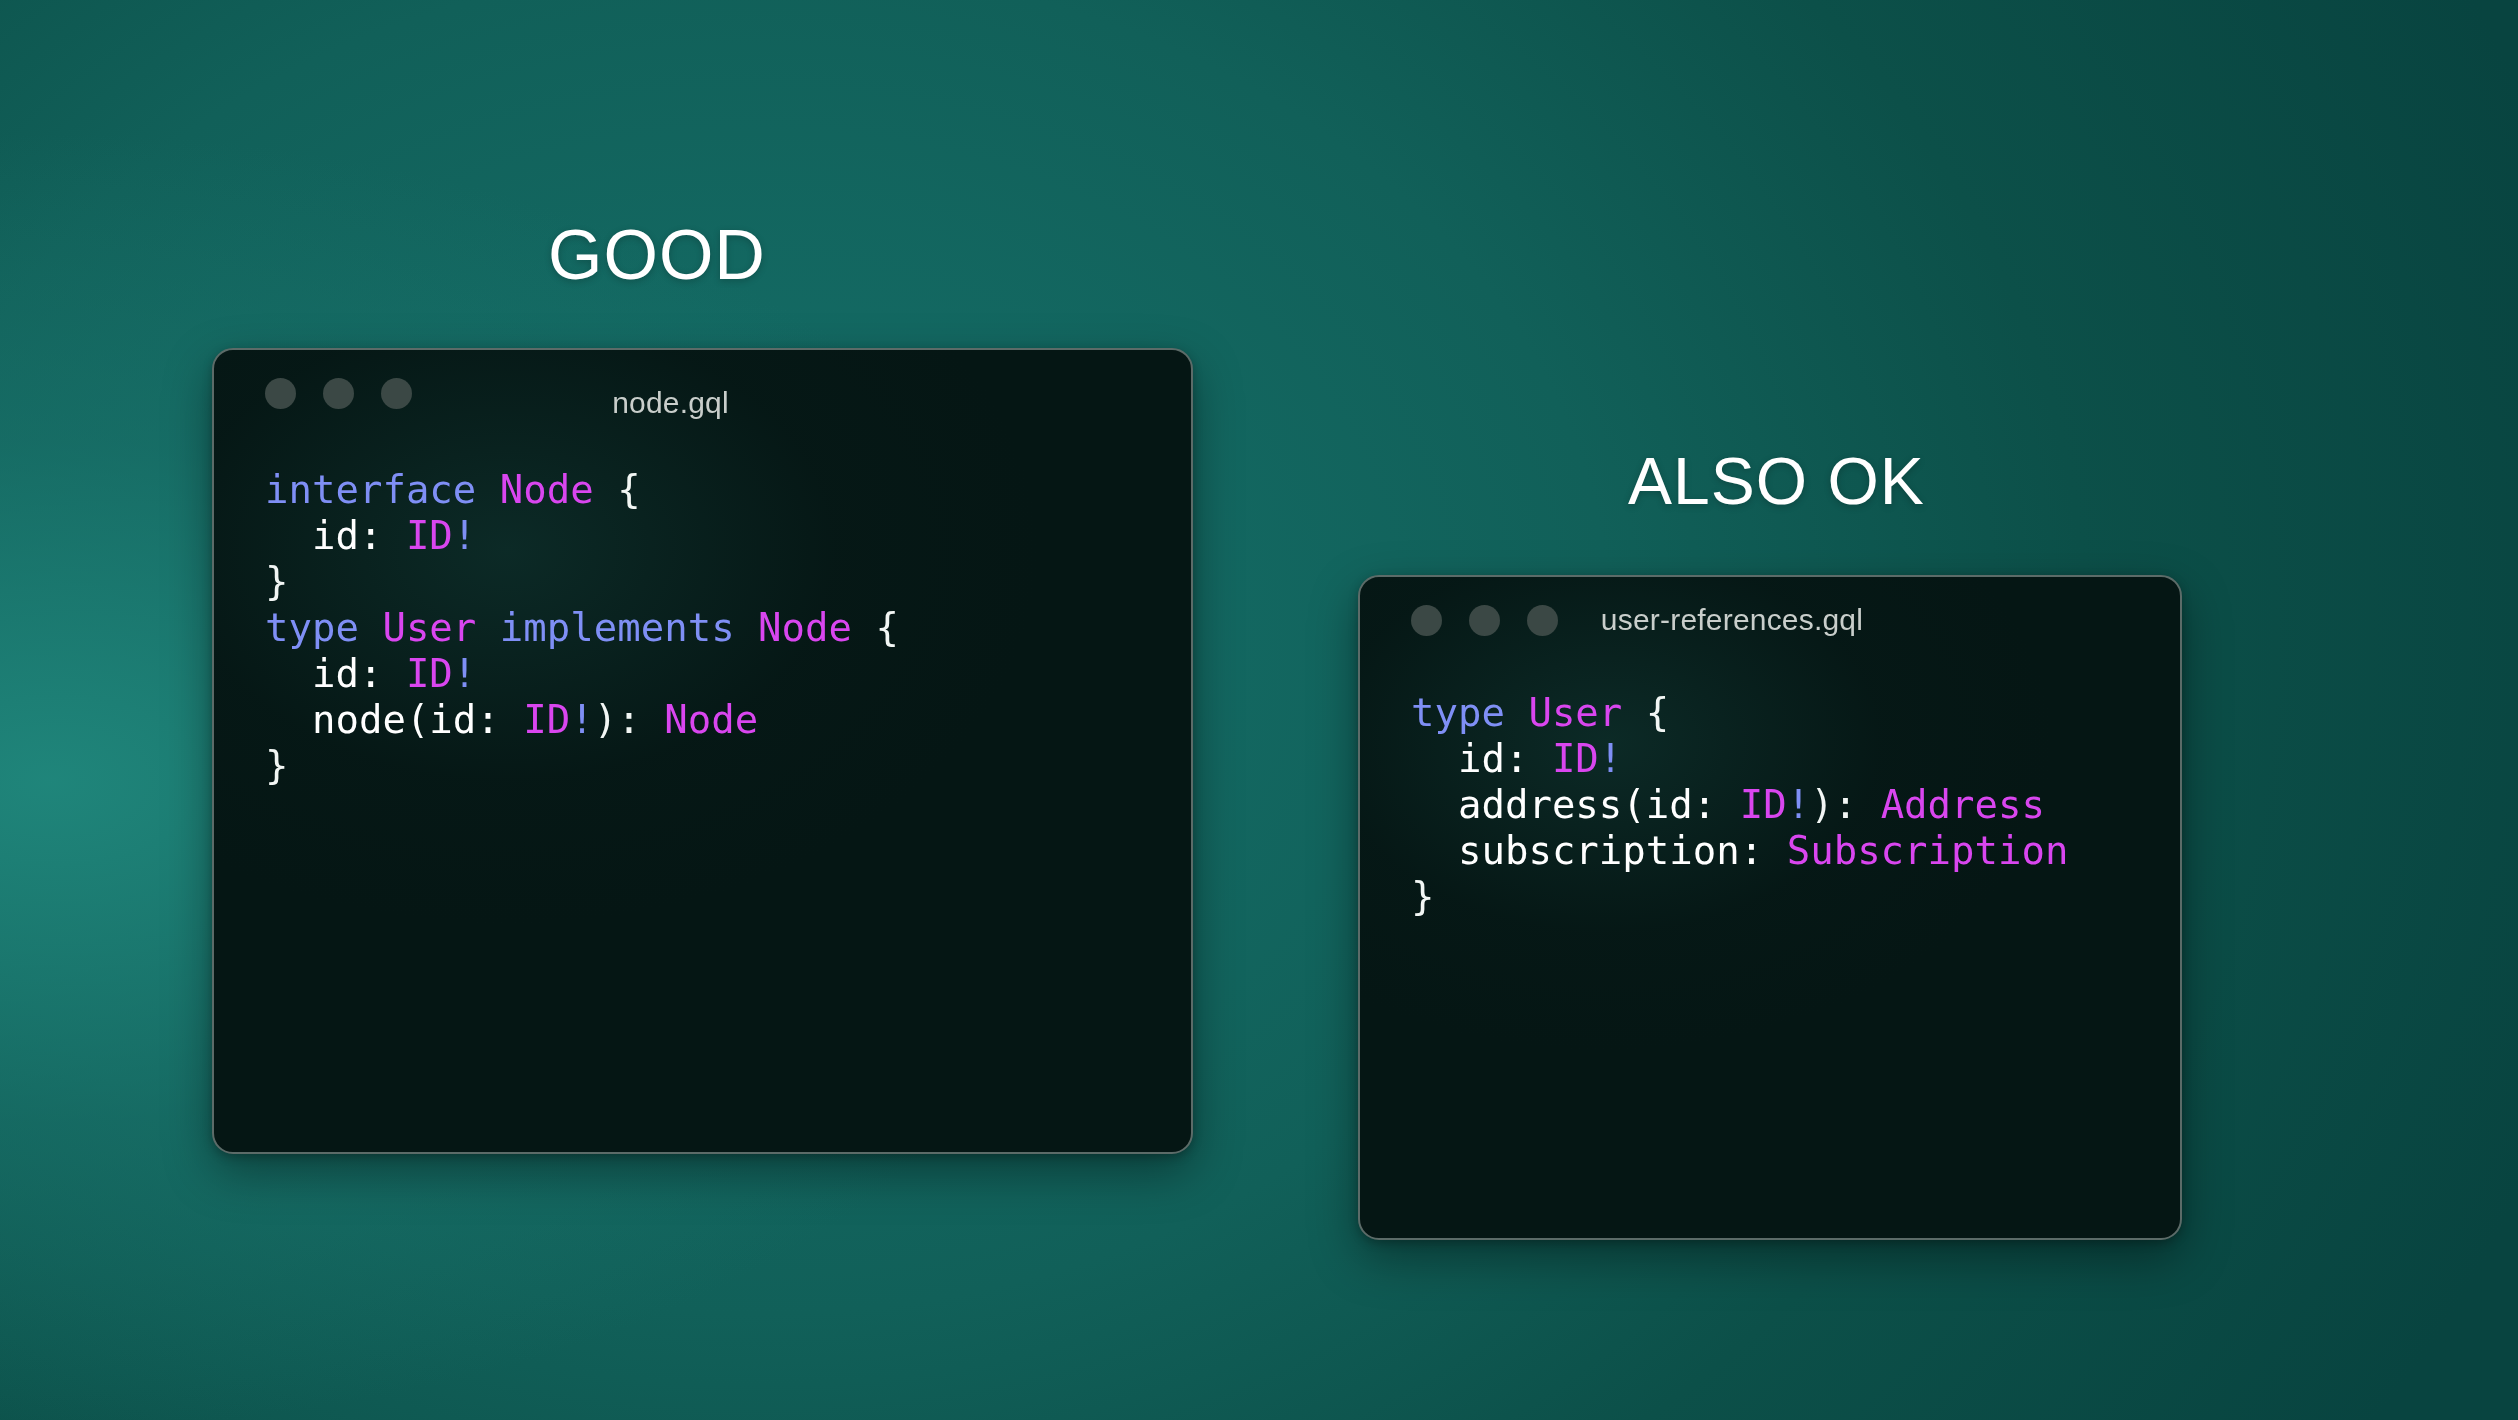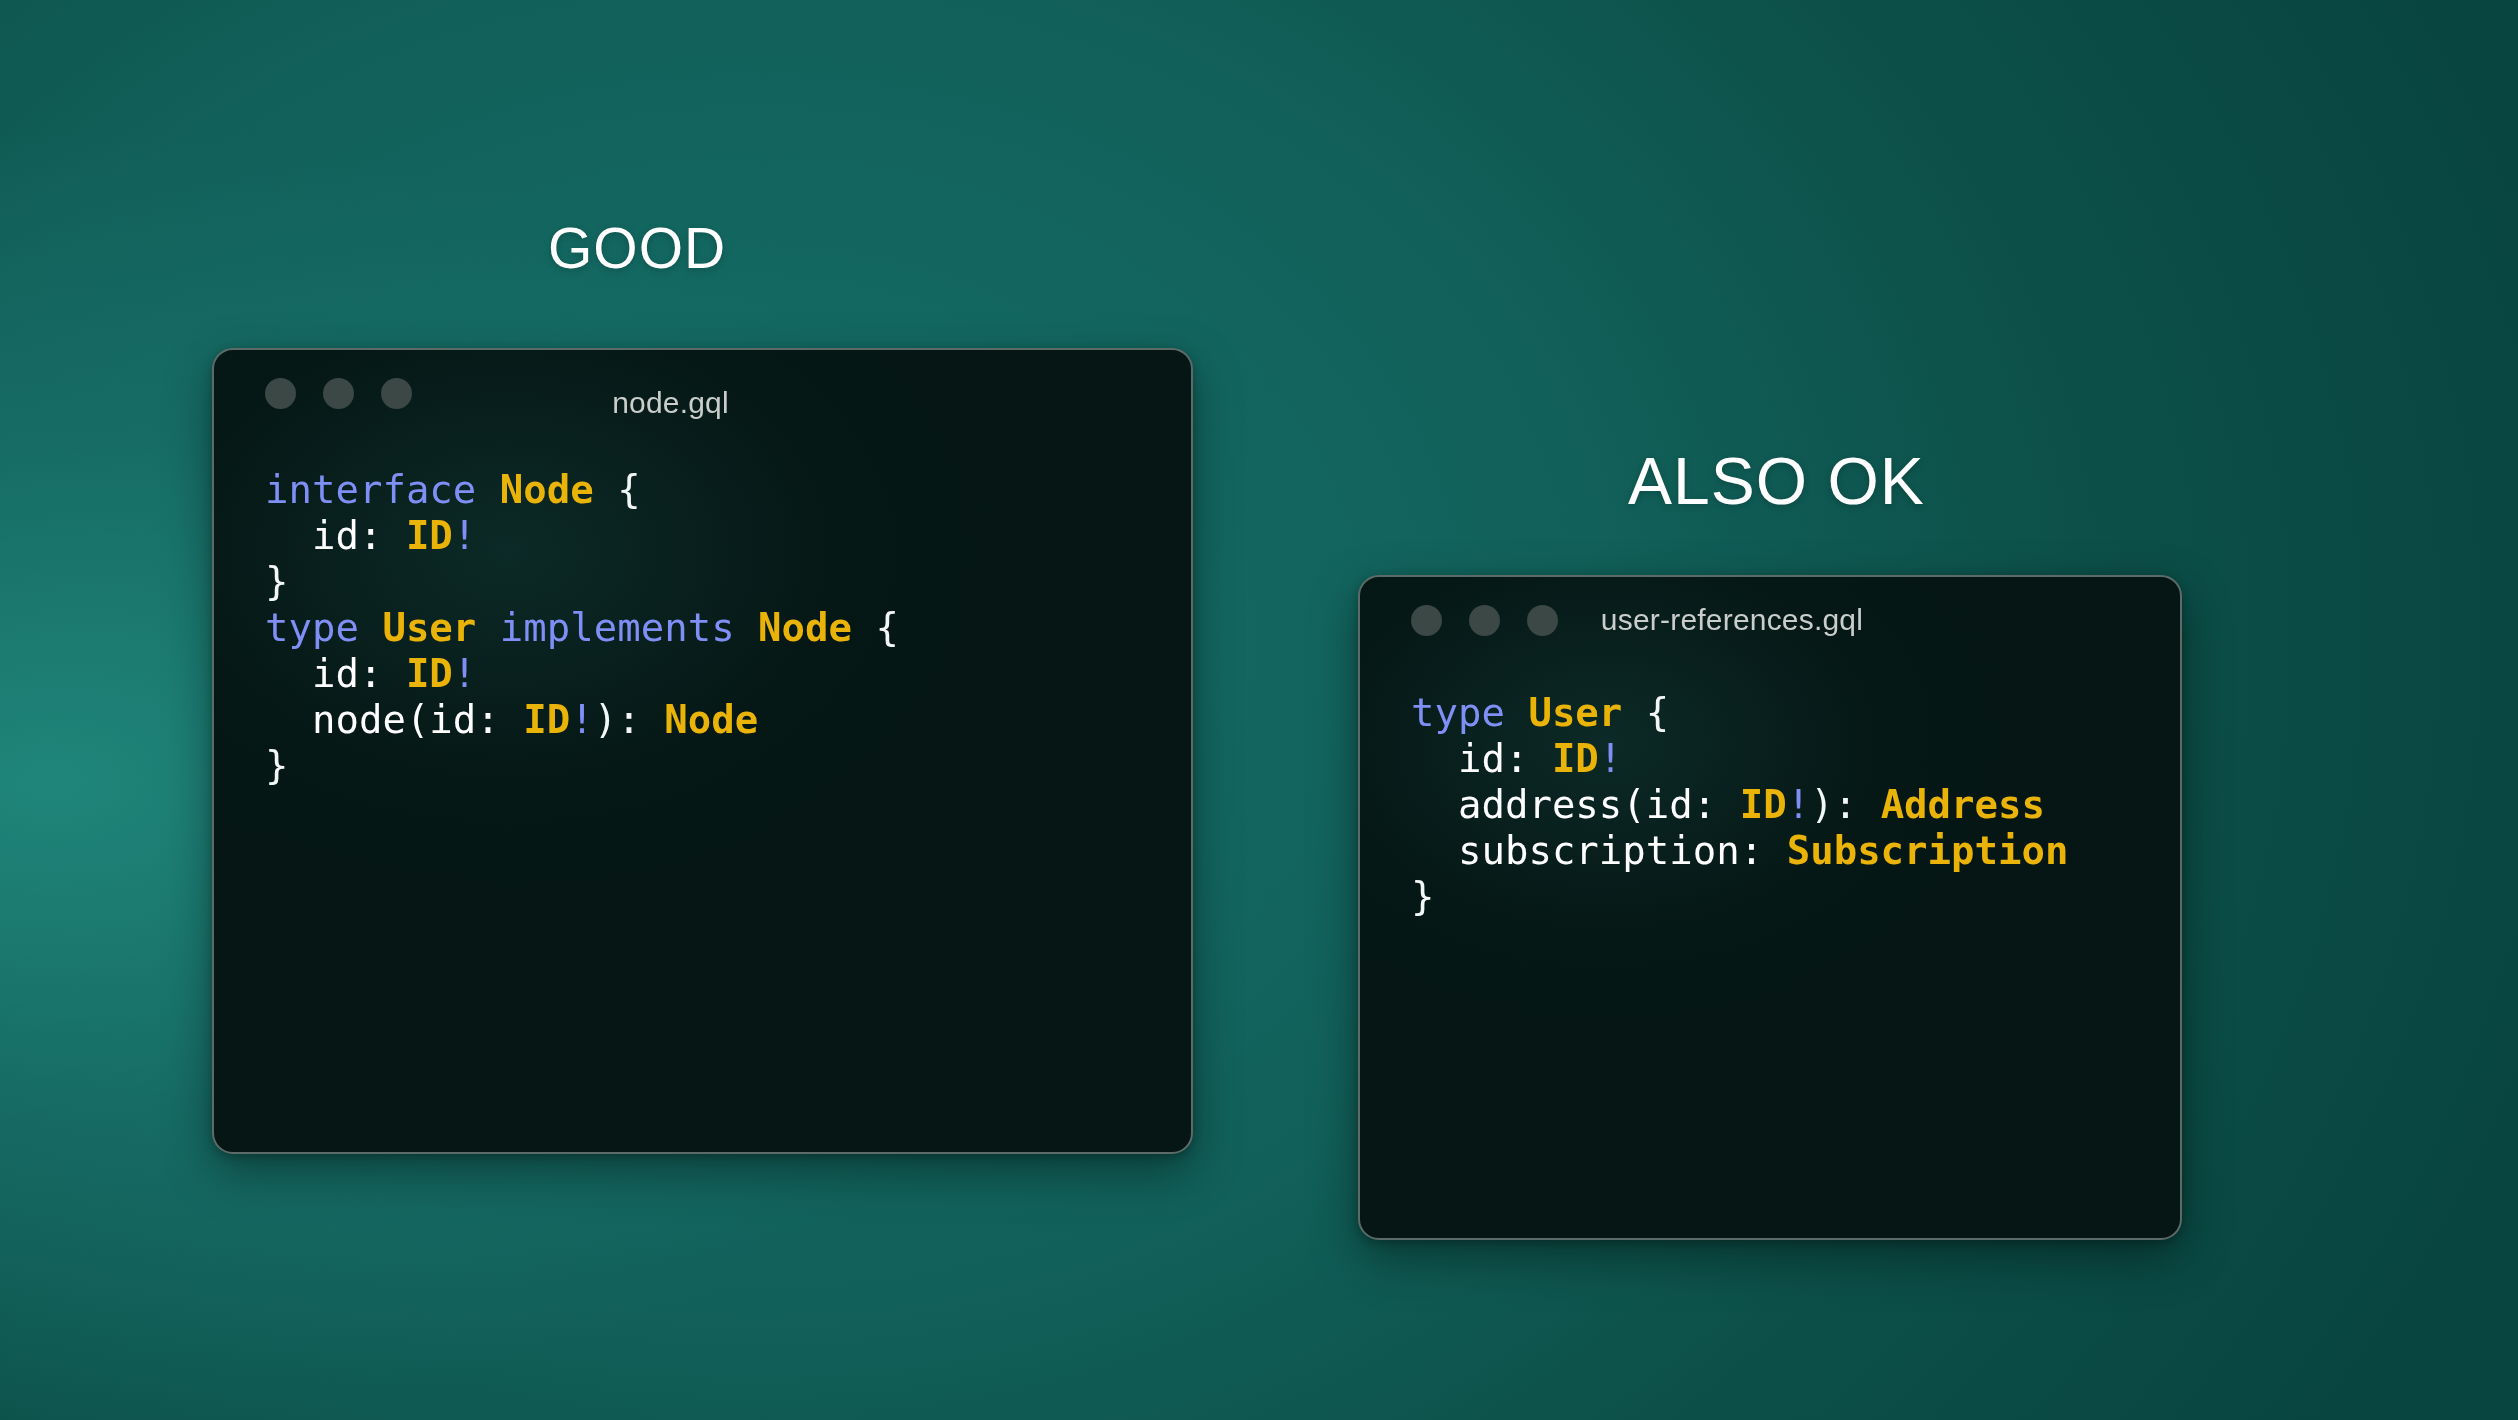--- a/index.html
+++ b/index.html
@@ -31,21 +31,21 @@
     color: #ffffff;
     font-family: "Liberation Sans", sans-serif;
     font-weight: 300;
     letter-spacing: 1px;
     white-space: nowrap;
     text-shadow: 0 2px 7px rgba(0,0,0,0.22);
   }
   #heading-good {
     left: 548px;
     top: 215px;
-    font-size: 57px;
+    font-size: 70px;
   }
   #heading-alsook {
     left: 1628px;
     top: 443px;
     font-size: 66px;
   }
 
   
   .code-window {
     position: absolute;
@@ -127,21 +127,21 @@
   }
   #window-good .code-area {
     padding: 31px 0 0 51px;
   }
   #window-alsook .code-area {
     padding: 27px 0 0 51px;
   }
   .code-line { display: block; height: 46px; }
 
   .tok-kw   { color: #7f8ff5; }
-  .tok-type { color: #eab308; font-weight: bold; }
+  .tok-type { color: #d946ef; }
   .tok-id   { color: #ffffff; }
   .tok-punc { color: #f2f6f4; }
   .tok-bang { color: #7f8ff5; }
 </style>
 </head>
 <body>
 
 <div id="stage">
 
   <div class="heading" id="heading-good">GOOD</div>

